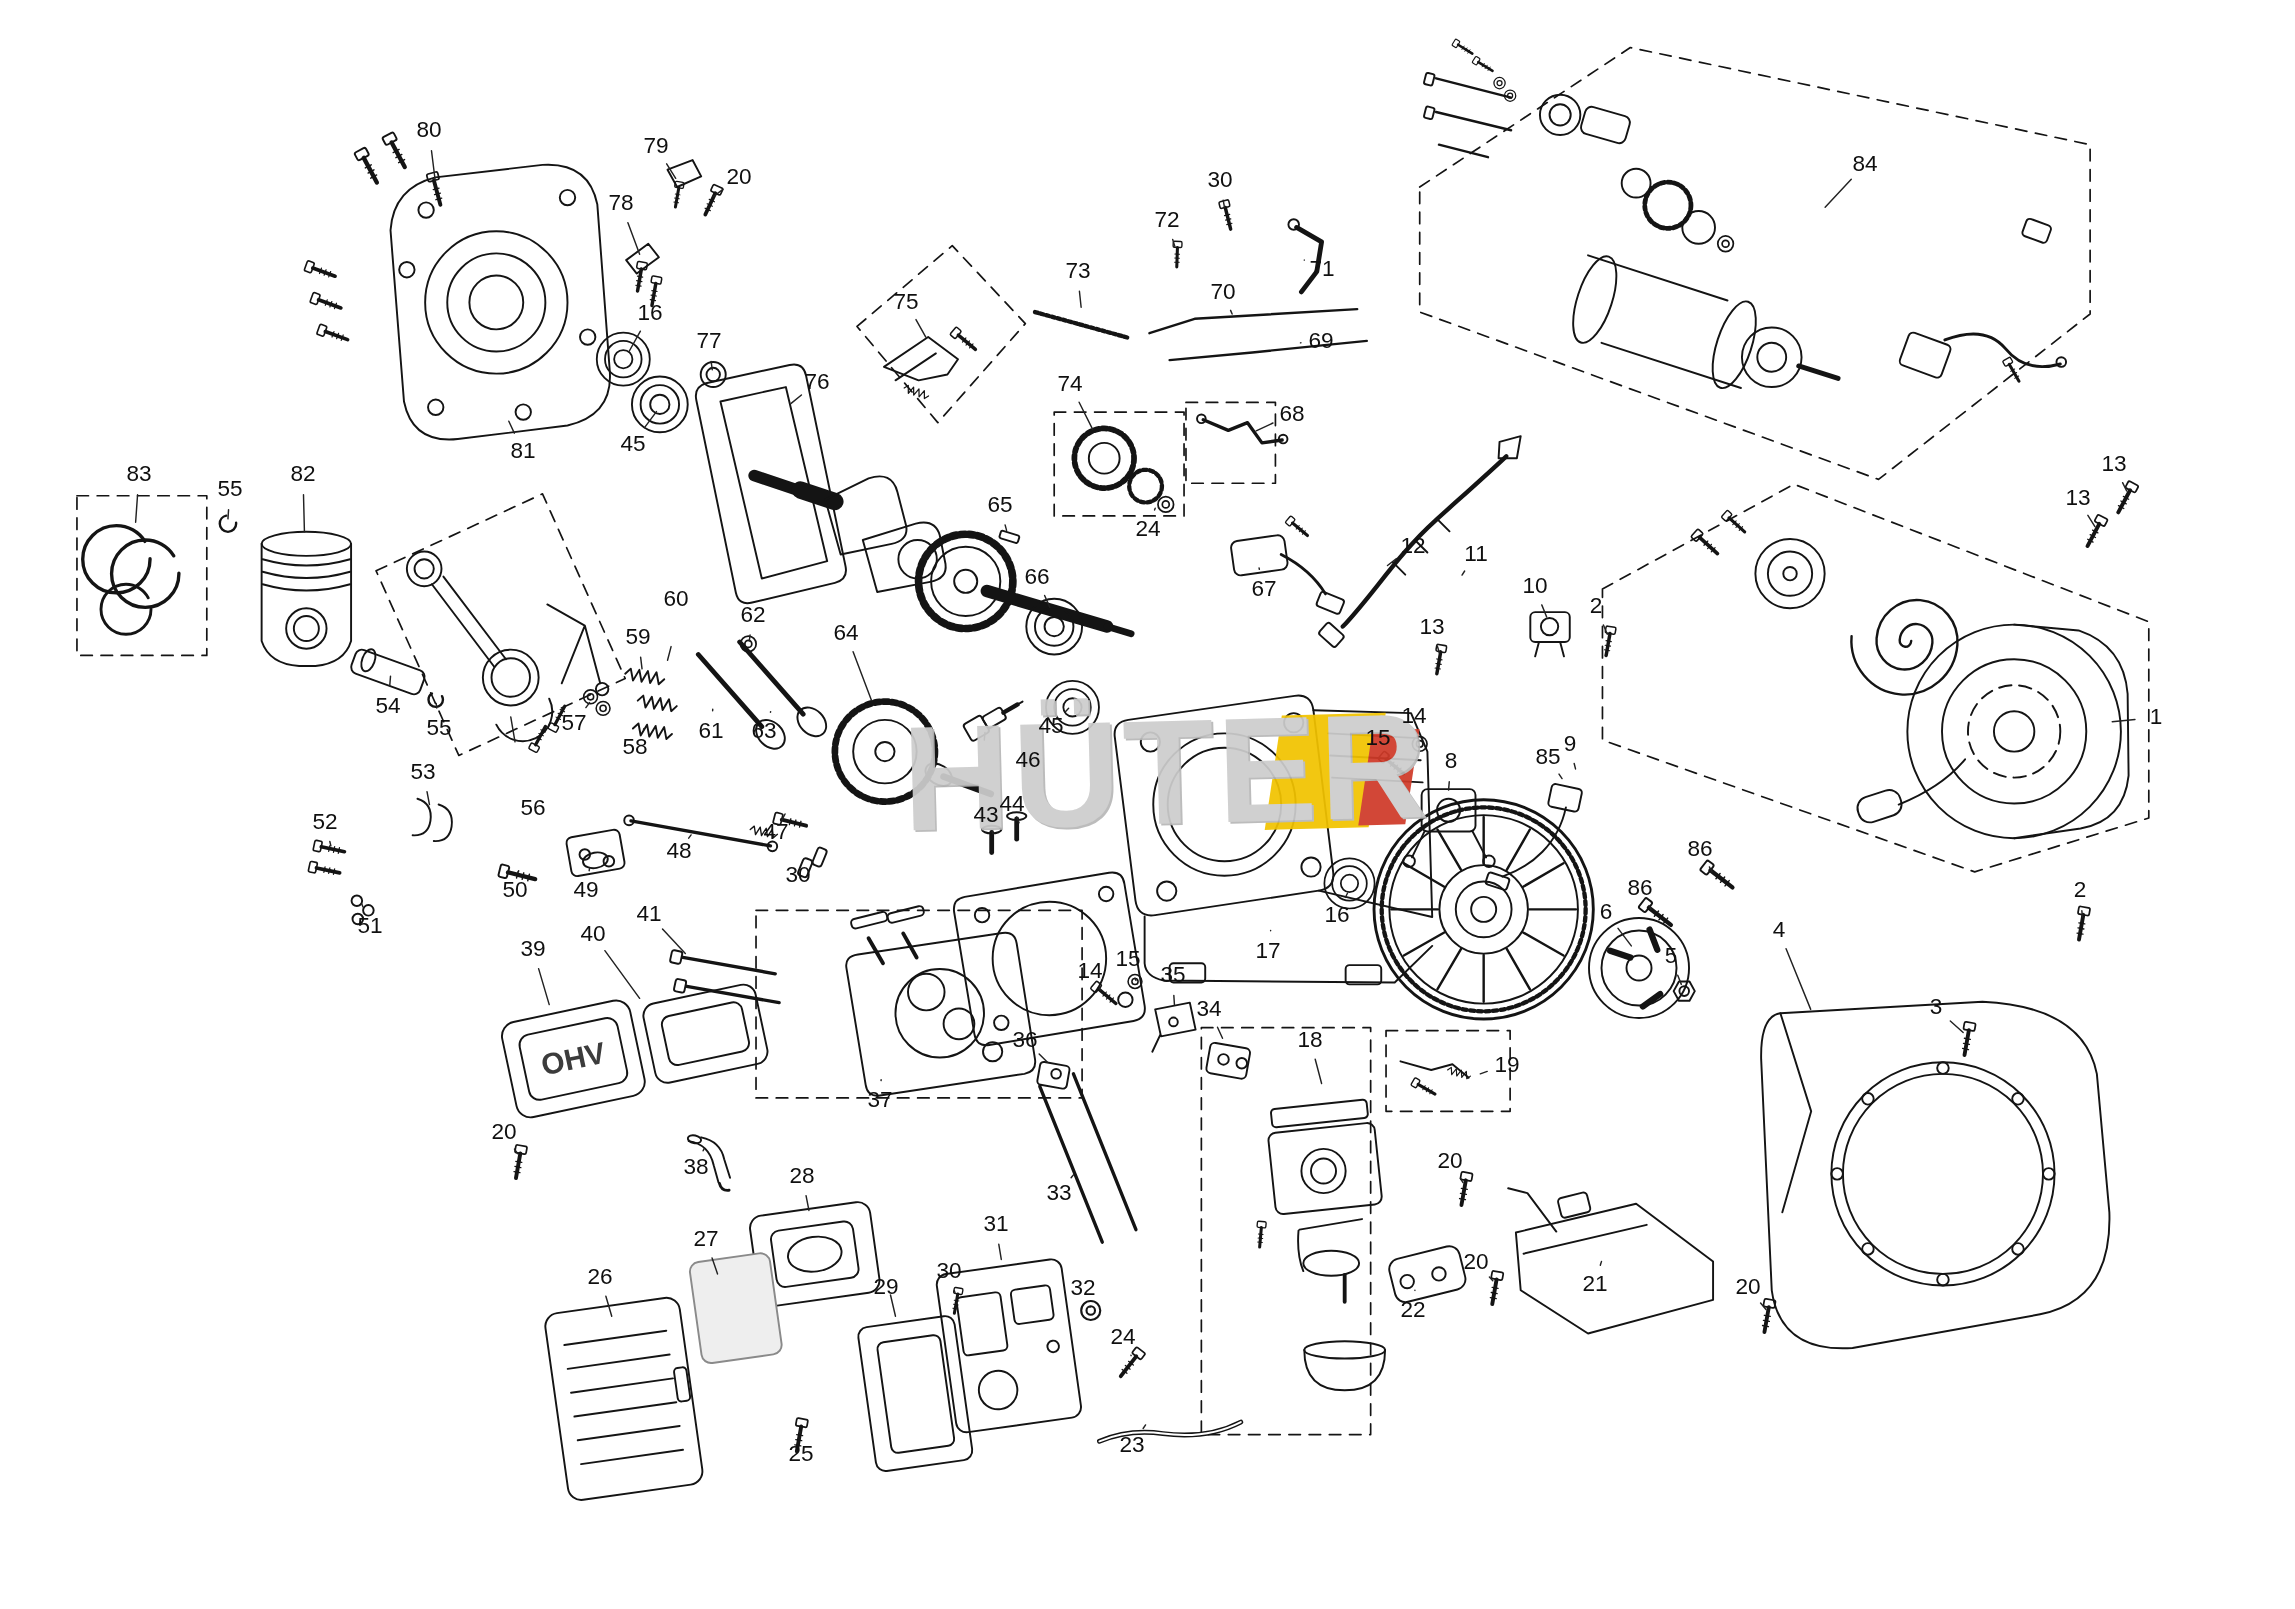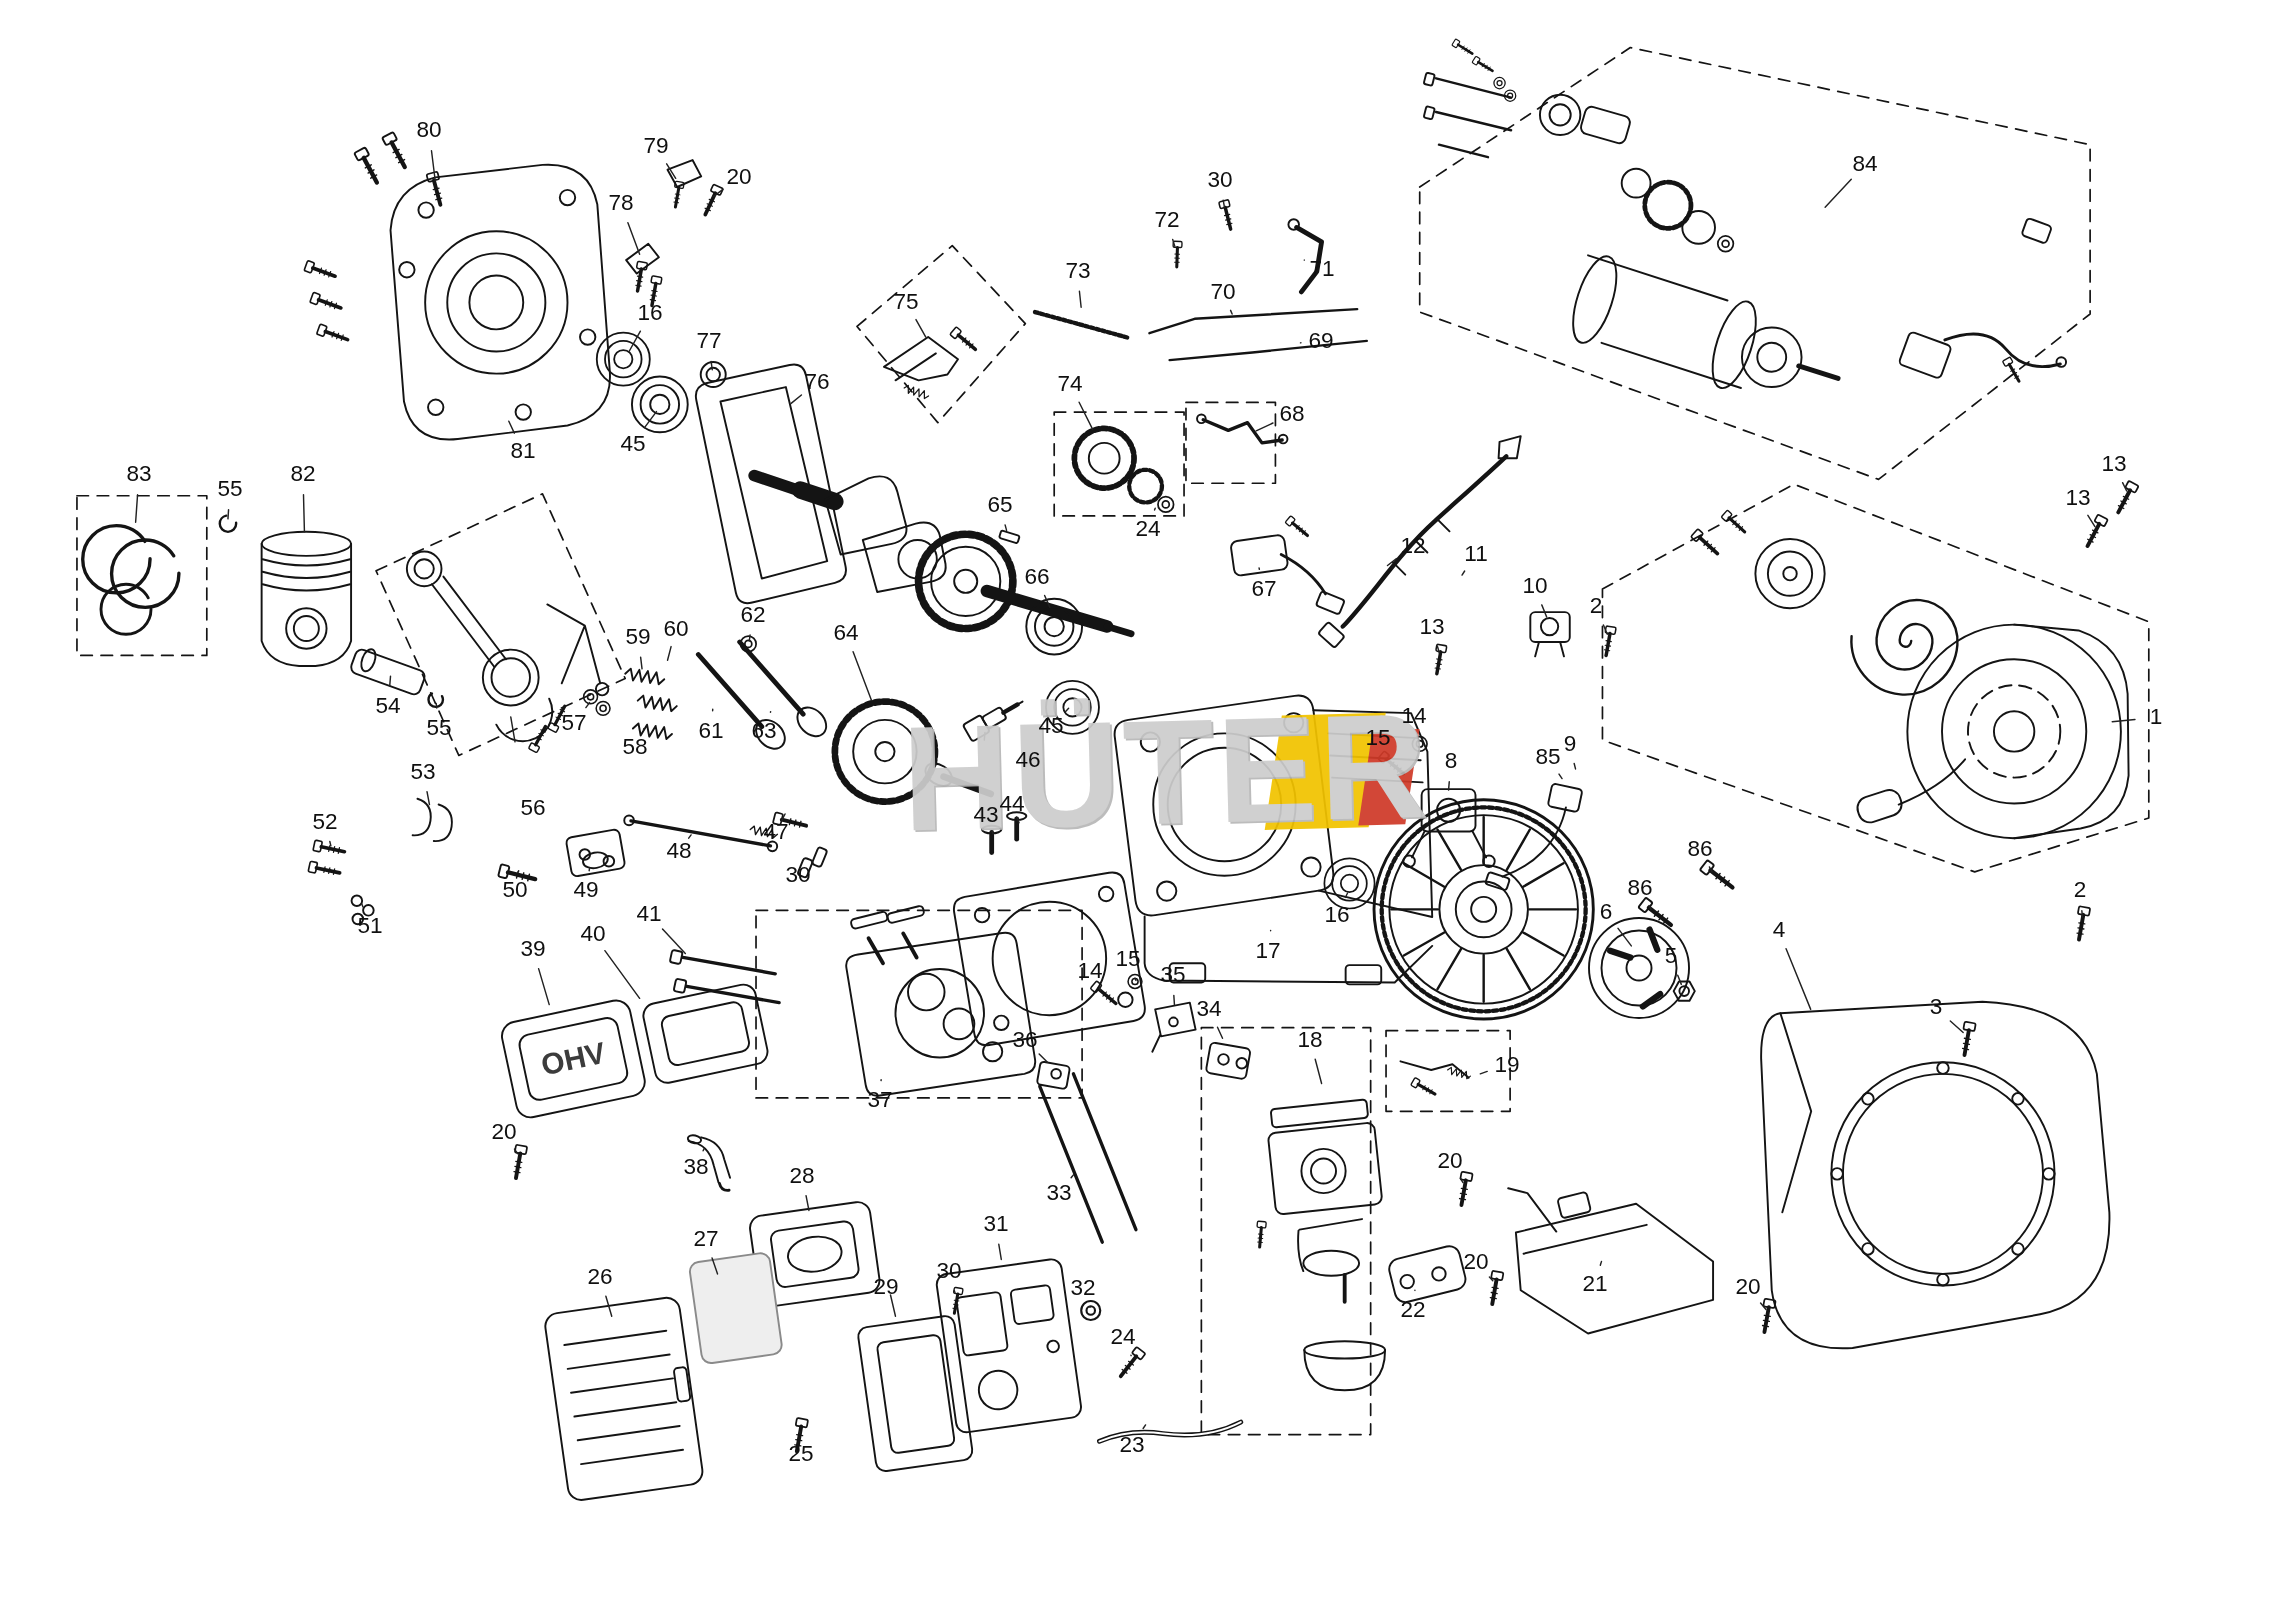--- a/index.html
+++ b/index.html
@@ -699,21 +699,21 @@
       <div class="callout" style="left: 1432px; top: 627px;">13</div>
       <div class="callout" style="left: 1596px; top: 606px;">2</div>
       <div class="callout" style="left: 139px; top: 474px;">83</div>
       <div class="callout" style="left: 230px; top: 489px;">55</div>
       <div class="callout" style="left: 303px; top: 474px;">82</div>
       <div class="callout" style="left: 388px; top: 706px;">54</div>
       <div class="callout" style="left: 439px; top: 728px;">55</div>
       <div class="callout" style="left: 533px; top: 761px; margin-top: 47px;">56</div>
       <div class="callout" style="left: 574px; top: 723px;">57</div>
       <div class="callout" style="left: 638px; top: 637px;">59</div>
-      <div class="callout" style="left: 676px; top: 629px;">60</div>
+      <div class="callout" style="left: 676px; top: 599px;">60</div>
       <div class="callout" style="left: 753px; top: 615px;">62</div>
       <div class="callout" style="left: 846px; top: 633px;">64</div>
       <div class="callout" style="left: 635px; top: 747px;">58</div>
       <div class="callout" style="left: 711px; top: 731px;">61</div>
       <div class="callout" style="left: 764px; top: 731px;">63</div>
       <div class="callout" style="left: 1028px; top: 760px;">46</div>
       <div class="callout" style="left: 1051px; top: 726px;">45</div>
       <div class="callout" style="left: 423px; top: 772px;">53</div>
       <div class="callout" style="left: 325px; top: 822px;">52</div>
       <div class="callout" style="left: 515px; top: 890px;">50</div>

